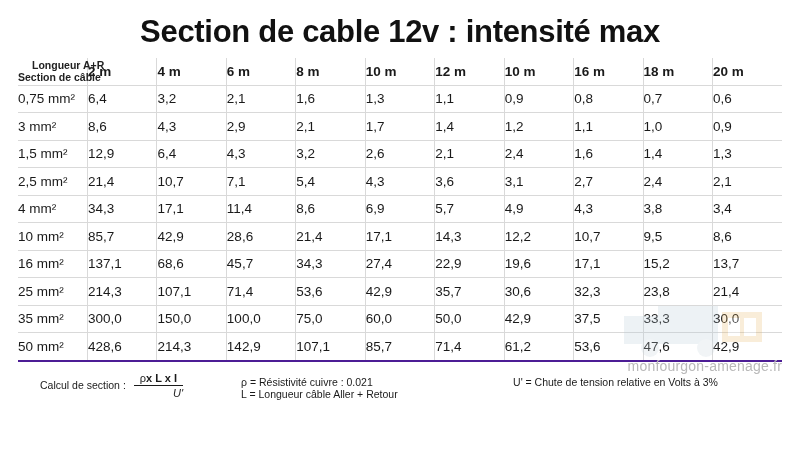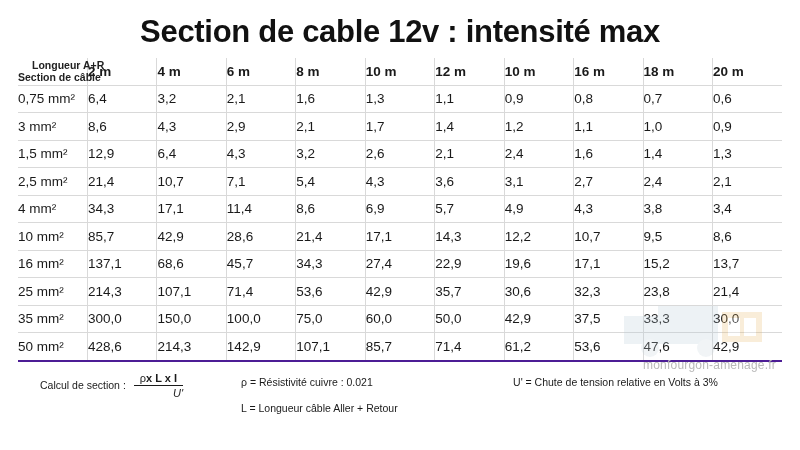--- a/index.html
+++ b/index.html
@@ -36,23 +36,23 @@
     position: absolute;
     right: 26px;
     top: 282px;
     width: 160px;
     height: 95px;
     opacity: 0.25;
     pointer-events: none;
   }
   .wm-text {
     position: absolute;
-    right: 24px;
+    right: 18px;
     top: 358px;
-    font-size: 12px;
+    font-size: 14px;
     color: #b9b9b9;
     letter-spacing: 0.2px;
     pointer-events: none;
   }
   
   table.grid {
     border-collapse: collapse;
     width: 764px;
     margin: 0 auto;
     table-layout: fixed;
@@ -138,21 +138,21 @@
   .legend {
     display: flex;
     flex: 1;
     justify-content: flex-start;
     padding-left: 58px;
     padding-top: 5px;
   }
   .legend-col {
     display: flex;
     flex-direction: column;
-    gap: 14px;
+    gap: 0;
   }
   .legend-col.first { width: 272px; }
   .legend-line { white-space: nowrap; font-size: 10.5px; }
 </style>
 </head>
 <body>
 
 <div id="page">
 
   <div class="title">Section de cable 12v : intensité max</div>

